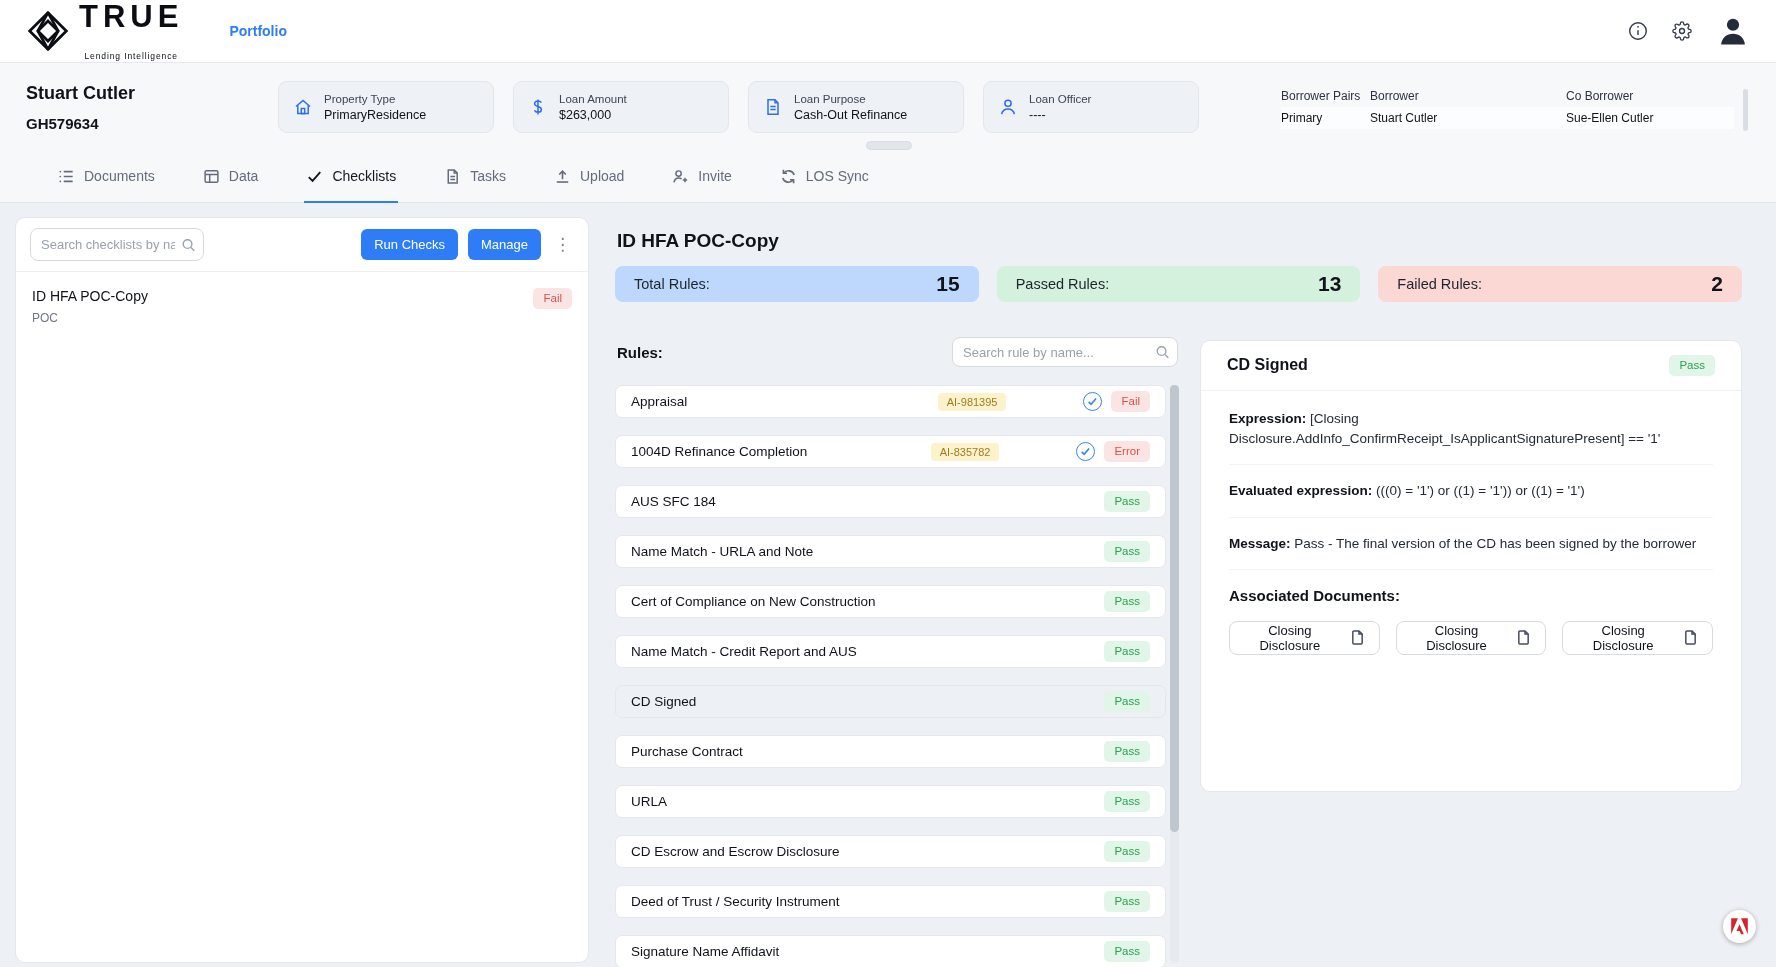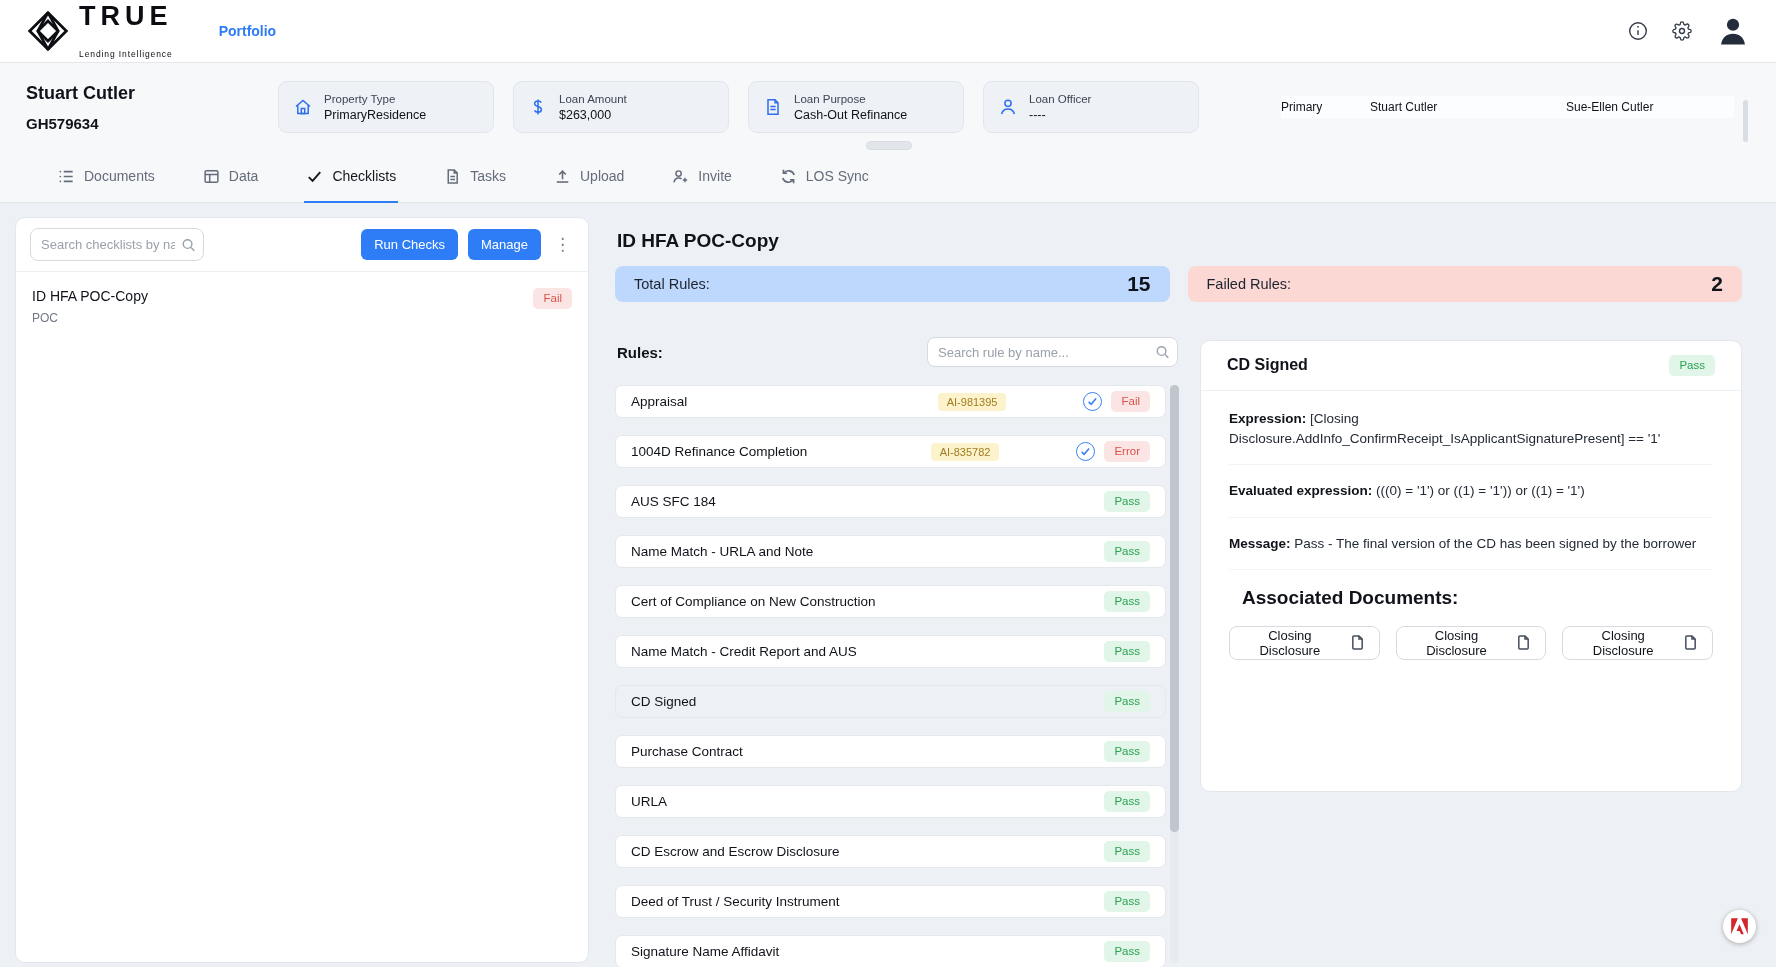--- a/index.html
+++ b/index.html
@@ -4,21 +4,21 @@
 <style>
   *{margin:0;padding:0;box-sizing:border-box;}
   html,body{width:1776px;height:967px;overflow:hidden;}
   body{font-family:"Liberation Sans","DejaVu Sans",sans-serif;background:#edf0f4;color:#1f2430;position:relative;}
   .icon{display:inline-flex;align-items:center;justify-content:center;line-height:0;}
 
   
   .topbar{position:absolute;top:0;left:0;width:100%;height:63px;background:#fff;border-bottom:1px solid #e4e7eb;display:flex;align-items:center;padding:0 26px;z-index:10;}
   .brand{display:flex;align-items:center;gap:9px;cursor:pointer;}
   .brand-text{display:flex;flex-direction:column;}
-  .brand-name{font-size:27px;font-weight:700;letter-spacing:5px;color:#0b0d12;line-height:1;}
+  .brand-name{font-size:31px;font-weight:700;letter-spacing:5px;color:#0b0d12;line-height:1;}
   .brand-tagline{font-size:8.5px;color:#0b0d12;letter-spacing:0.9px;margin-top:19px;text-align:center;}
   .nav-portfolio{margin-left:46px;color:#2e7cf6;font-size:14px;font-weight:700;text-decoration:none;cursor:pointer;}
   .topbar-right{margin-left:auto;display:flex;align-items:center;gap:24px;}
   .topbar-right .icon{cursor:pointer;}
 
   
   .loan-header{position:absolute;top:63px;left:0;width:100%;height:88px;background:#f7f8fa;display:flex;align-items:center;padding:0 26px;}
   .borrower-block{width:252px;}
   .borrower-name{font-size:18px;font-weight:700;color:#10131a;}
   .loan-id{font-size:15px;font-weight:700;color:#10131a;margin-top:11px;}
@@ -68,39 +68,39 @@
   .stats{position:absolute;left:615px;top:266px;width:1127px;display:flex;gap:18px;}
   .stat{flex:1;height:36px;border-radius:8px;display:flex;align-items:center;justify-content:space-between;padding:0 19px;}
   .stat-total{background:#bdd8fc;}
   .stat-passed{background:#d3f1dc;}
   .stat-failed{background:#fbd8d4;}
   .stat-label{font-size:14.5px;color:#1d2430;}
   .stat-value{font-size:21px;font-weight:700;color:#10131a;}
   .rules-header{position:absolute;left:617px;top:337px;width:561px;display:flex;align-items:center;}
   .rules-title{font-size:15px;font-weight:700;color:#10131a;}
   .rule-search{margin-left:auto;}
-  .rule-search input{width:251px;height:30px;}
+  .rule-search input{width:226px;height:30px;}
   .rules-list{position:absolute;left:615px;top:385px;width:551px;}
   .rule-row{height:33px;margin-bottom:17px;background:#fff;border:1px solid #e4e7eb;border-radius:7px;display:flex;align-items:center;padding:0 15px;cursor:pointer;}
   .rule-row.selected{background:#edf0f4;}
   .rule-name{font-size:13.5px;color:#10131a;}
   .rule-right{margin-left:auto;display:flex;align-items:center;gap:9px;}
   .ai-badge{background:#fcf3cd;color:#a07c1d;font-size:11px;padding:3px 9px;border-radius:4px;margin-right:68px;}
   .check-circle{width:19px;height:19px;border-radius:50%;border:1.5px solid #3b82f6;display:inline-flex;align-items:center;justify-content:center;background:#fff;cursor:pointer;}
   .rules-scrollbar{position:absolute;left:1170px;top:385px;width:9px;height:578px;background:#e7eaee;border-radius:5px;cursor:pointer;}
   .rules-scrollbar .thumb{position:absolute;top:0;left:0;width:9px;height:447px;background:#c0c6ce;border-radius:5px;cursor:grab;}
 
   
   .detail-panel{position:absolute;left:1200px;top:340px;width:542px;height:452px;background:#fff;border:1px solid #e3e7ec;border-radius:10px;overflow:hidden;}
   .detail-header{display:flex;align-items:center;justify-content:space-between;padding:14px 26px;border-bottom:1px solid #eef1f4;}
   .detail-title{font-size:16px;font-weight:700;color:#10131a;}
   .detail-body{padding:2px 28px 0;}
   .detail-section{padding:16px 0 15px;border-bottom:1px solid #f1f3f6;font-size:13.5px;line-height:1.5;color:#242a35;}
   .detail-label{font-weight:700;color:#10131a;}
-  .assoc-label{font-weight:700;font-size:19px;color:#10131a;padding-top:17px;margin-left:13px;}
+  .assoc-label{font-weight:700;font-size:15px;color:#10131a;padding-top:17px;}
   .doc-buttons{display:flex;gap:16px;margin-top:17px;}
   .doc-btn{height:34px;background:#fff;border:1px solid #d6dbe1;border-radius:8px;display:flex;align-items:center;gap:12px;padding:0 13px;font-size:13px;color:#10131a;font-family:inherit;cursor:pointer;}
 
   
   .pdf-fab{position:absolute;left:1723px;top:910px;width:33px;height:33px;border-radius:50%;background:#fff;box-shadow:0 1px 5px rgba(0,0,0,0.3);display:flex;align-items:center;justify-content:center;cursor:pointer;z-index:20;}
 </style>
 </head>
 <body>
 
 <header class="topbar">
@@ -191,20 +191,25 @@
             <path d="M3.6 17.2c.7-3.5 3.3-5.3 6.4-5.3s5.7 1.8 6.4 5.3"></path>
           </svg>
         </span>
         <div class="sum-text">
           <div class="sum-label">Loan Officer</div>
           <div class="sum-value">----</div>
         </div>
       </div>
     </div>
   <div class="borrower-table">
+      <div class="bt-row bt-head">
+        <div class="bt-cell">Borrower Pairs</div>
+        <div class="bt-cell">Borrower</div>
+        <div class="bt-cell">Co Borrower</div>
+      </div>
       <div class="bt-row bt-data">
         <div class="bt-cell">Primary</div>
         <div class="bt-cell">Stuart Cutler</div>
         <div class="bt-cell">Sue-Ellen Cutler</div>
       </div>
       <div class="bt-scroll"></div>
     </div>
 </section>
 
 <div class="collapse-handle"></div>
@@ -305,20 +310,24 @@
       </div>
     </div>
 </aside>
 
 <div class="main-title">ID HFA POC-Copy</div>
 
 <div class="stats">
     <div class="stat stat-total">
       <span class="stat-label">Total Rules:</span>
       <span class="stat-value">15</span>
+    </div>
+    <div class="stat stat-passed">
+      <span class="stat-label">Passed Rules:</span>
+      <span class="stat-value">13</span>
     </div>
     <div class="stat stat-failed">
       <span class="stat-label">Failed Rules:</span>
       <span class="stat-value">2</span>
     </div>
   </div>
 
 <div class="rules-header">
   <span class="rules-title">Rules:</span>
   <div class="search-box rule-search">

